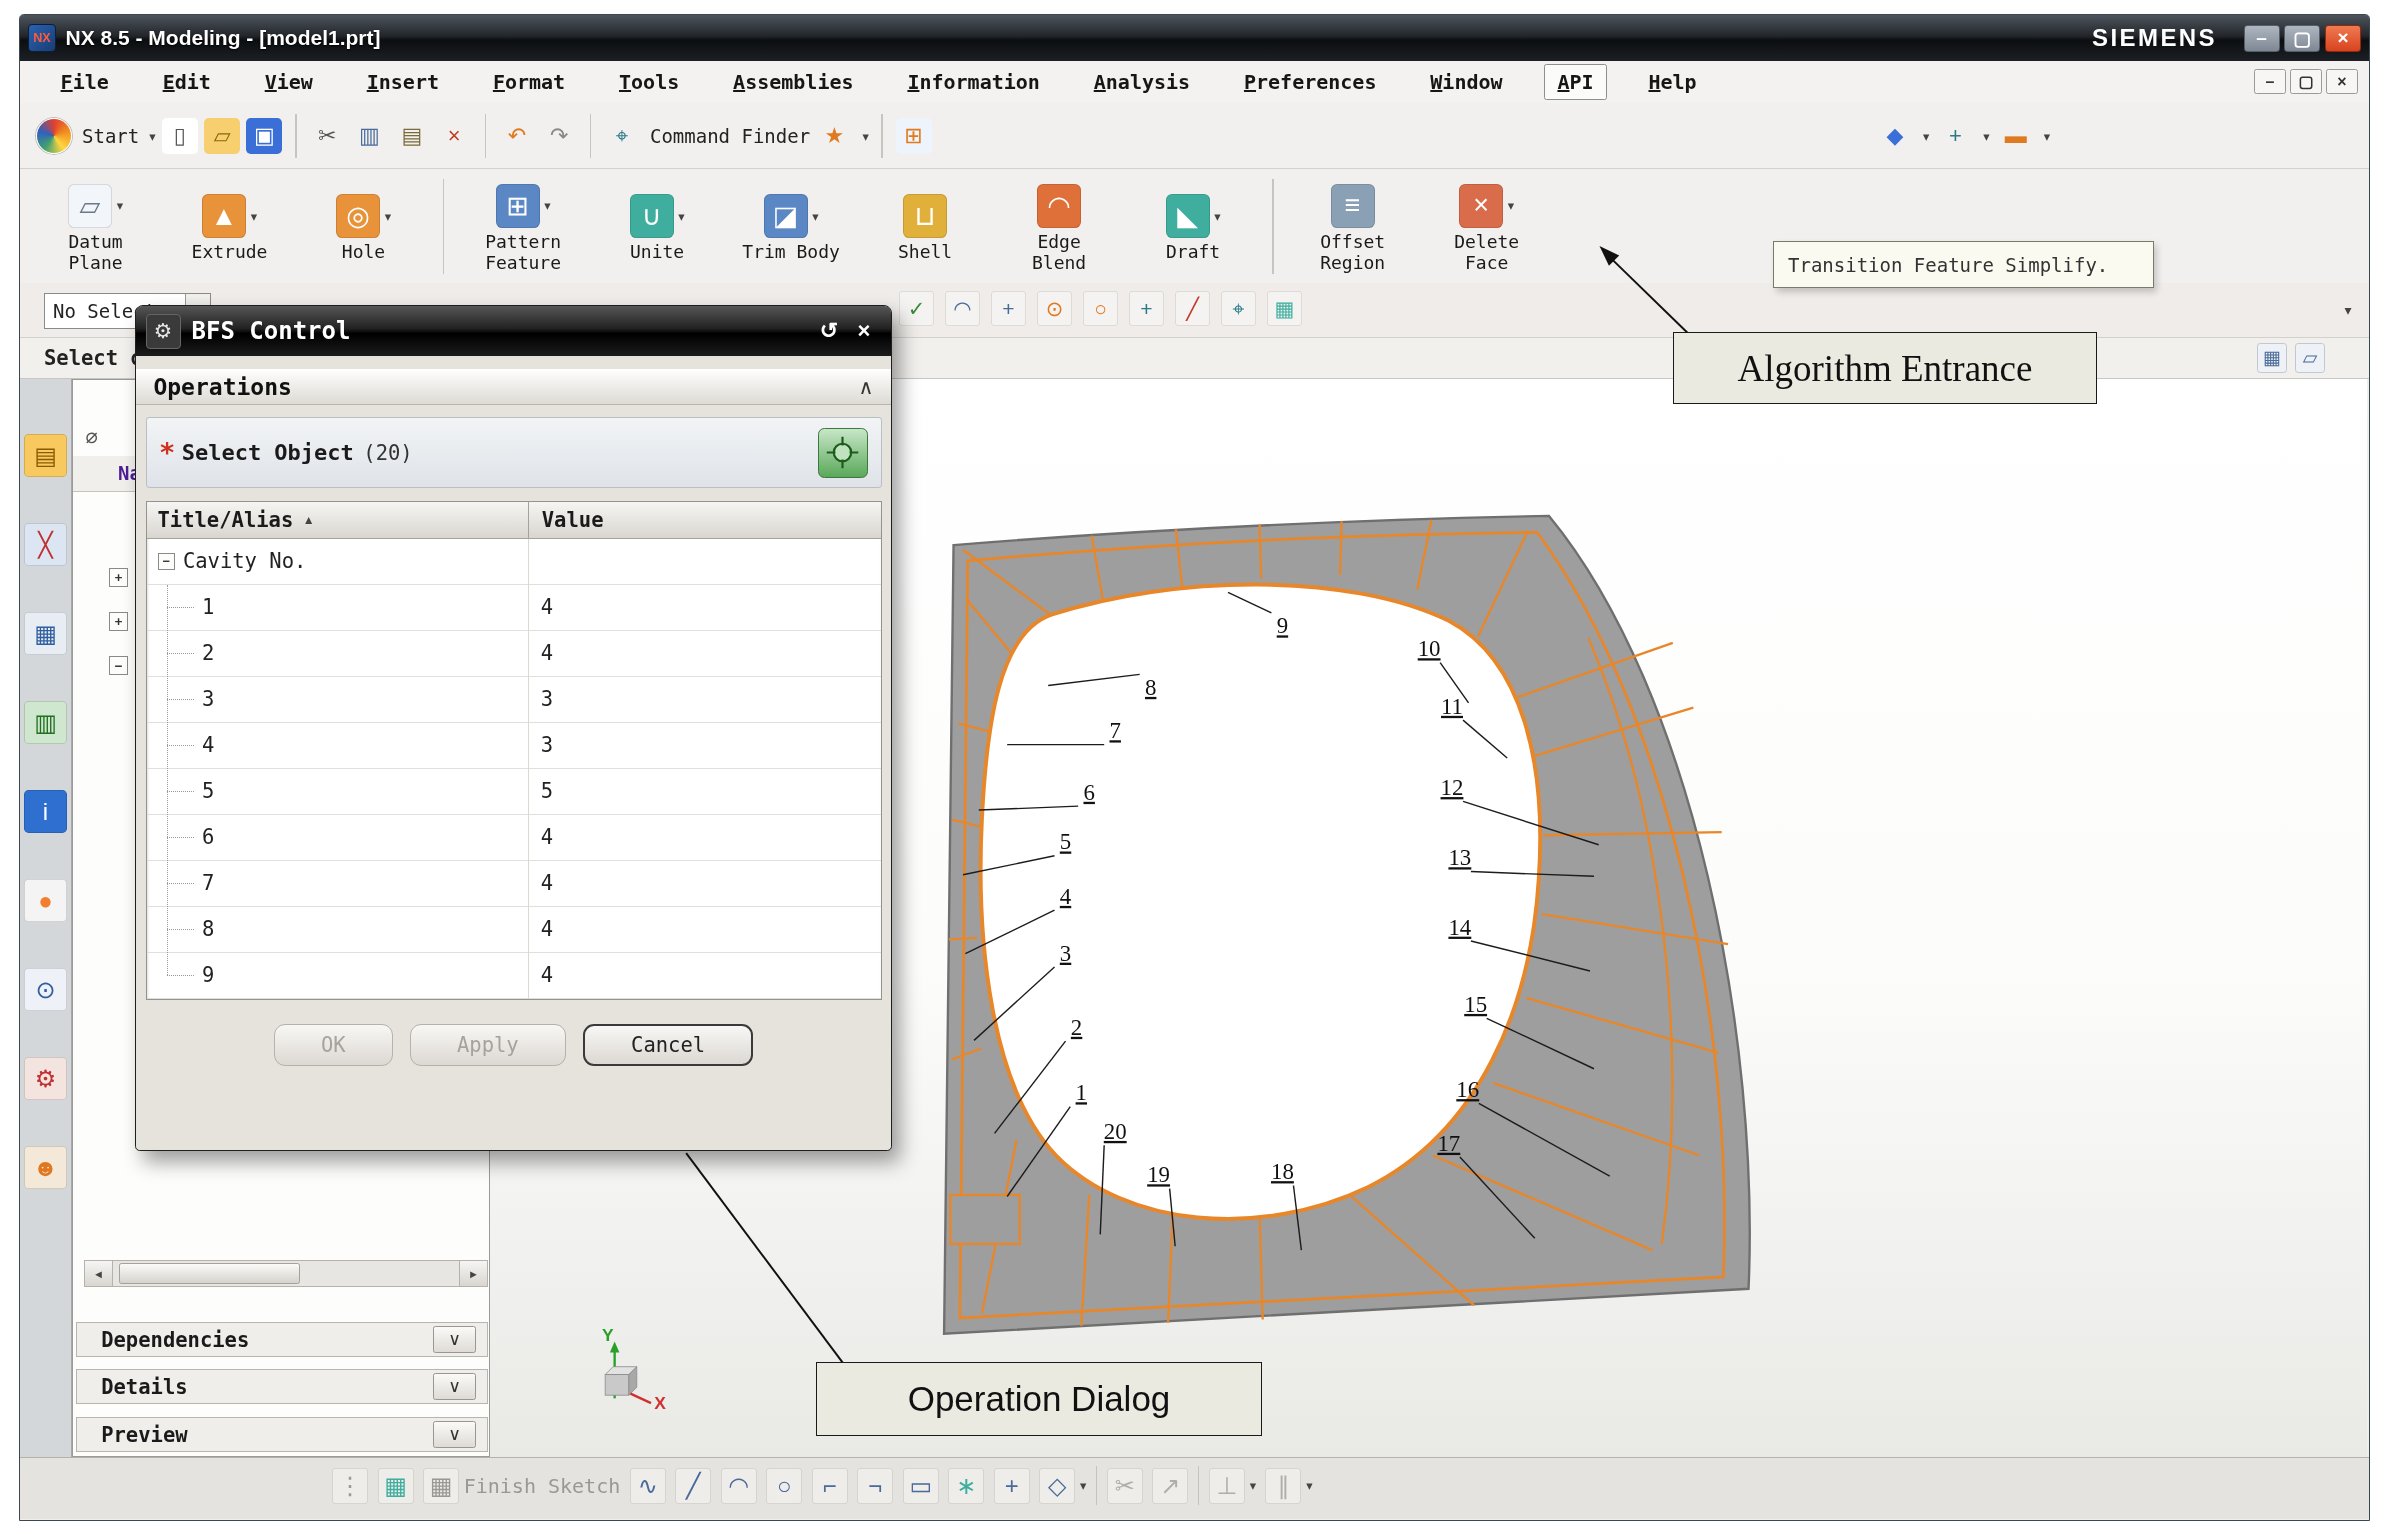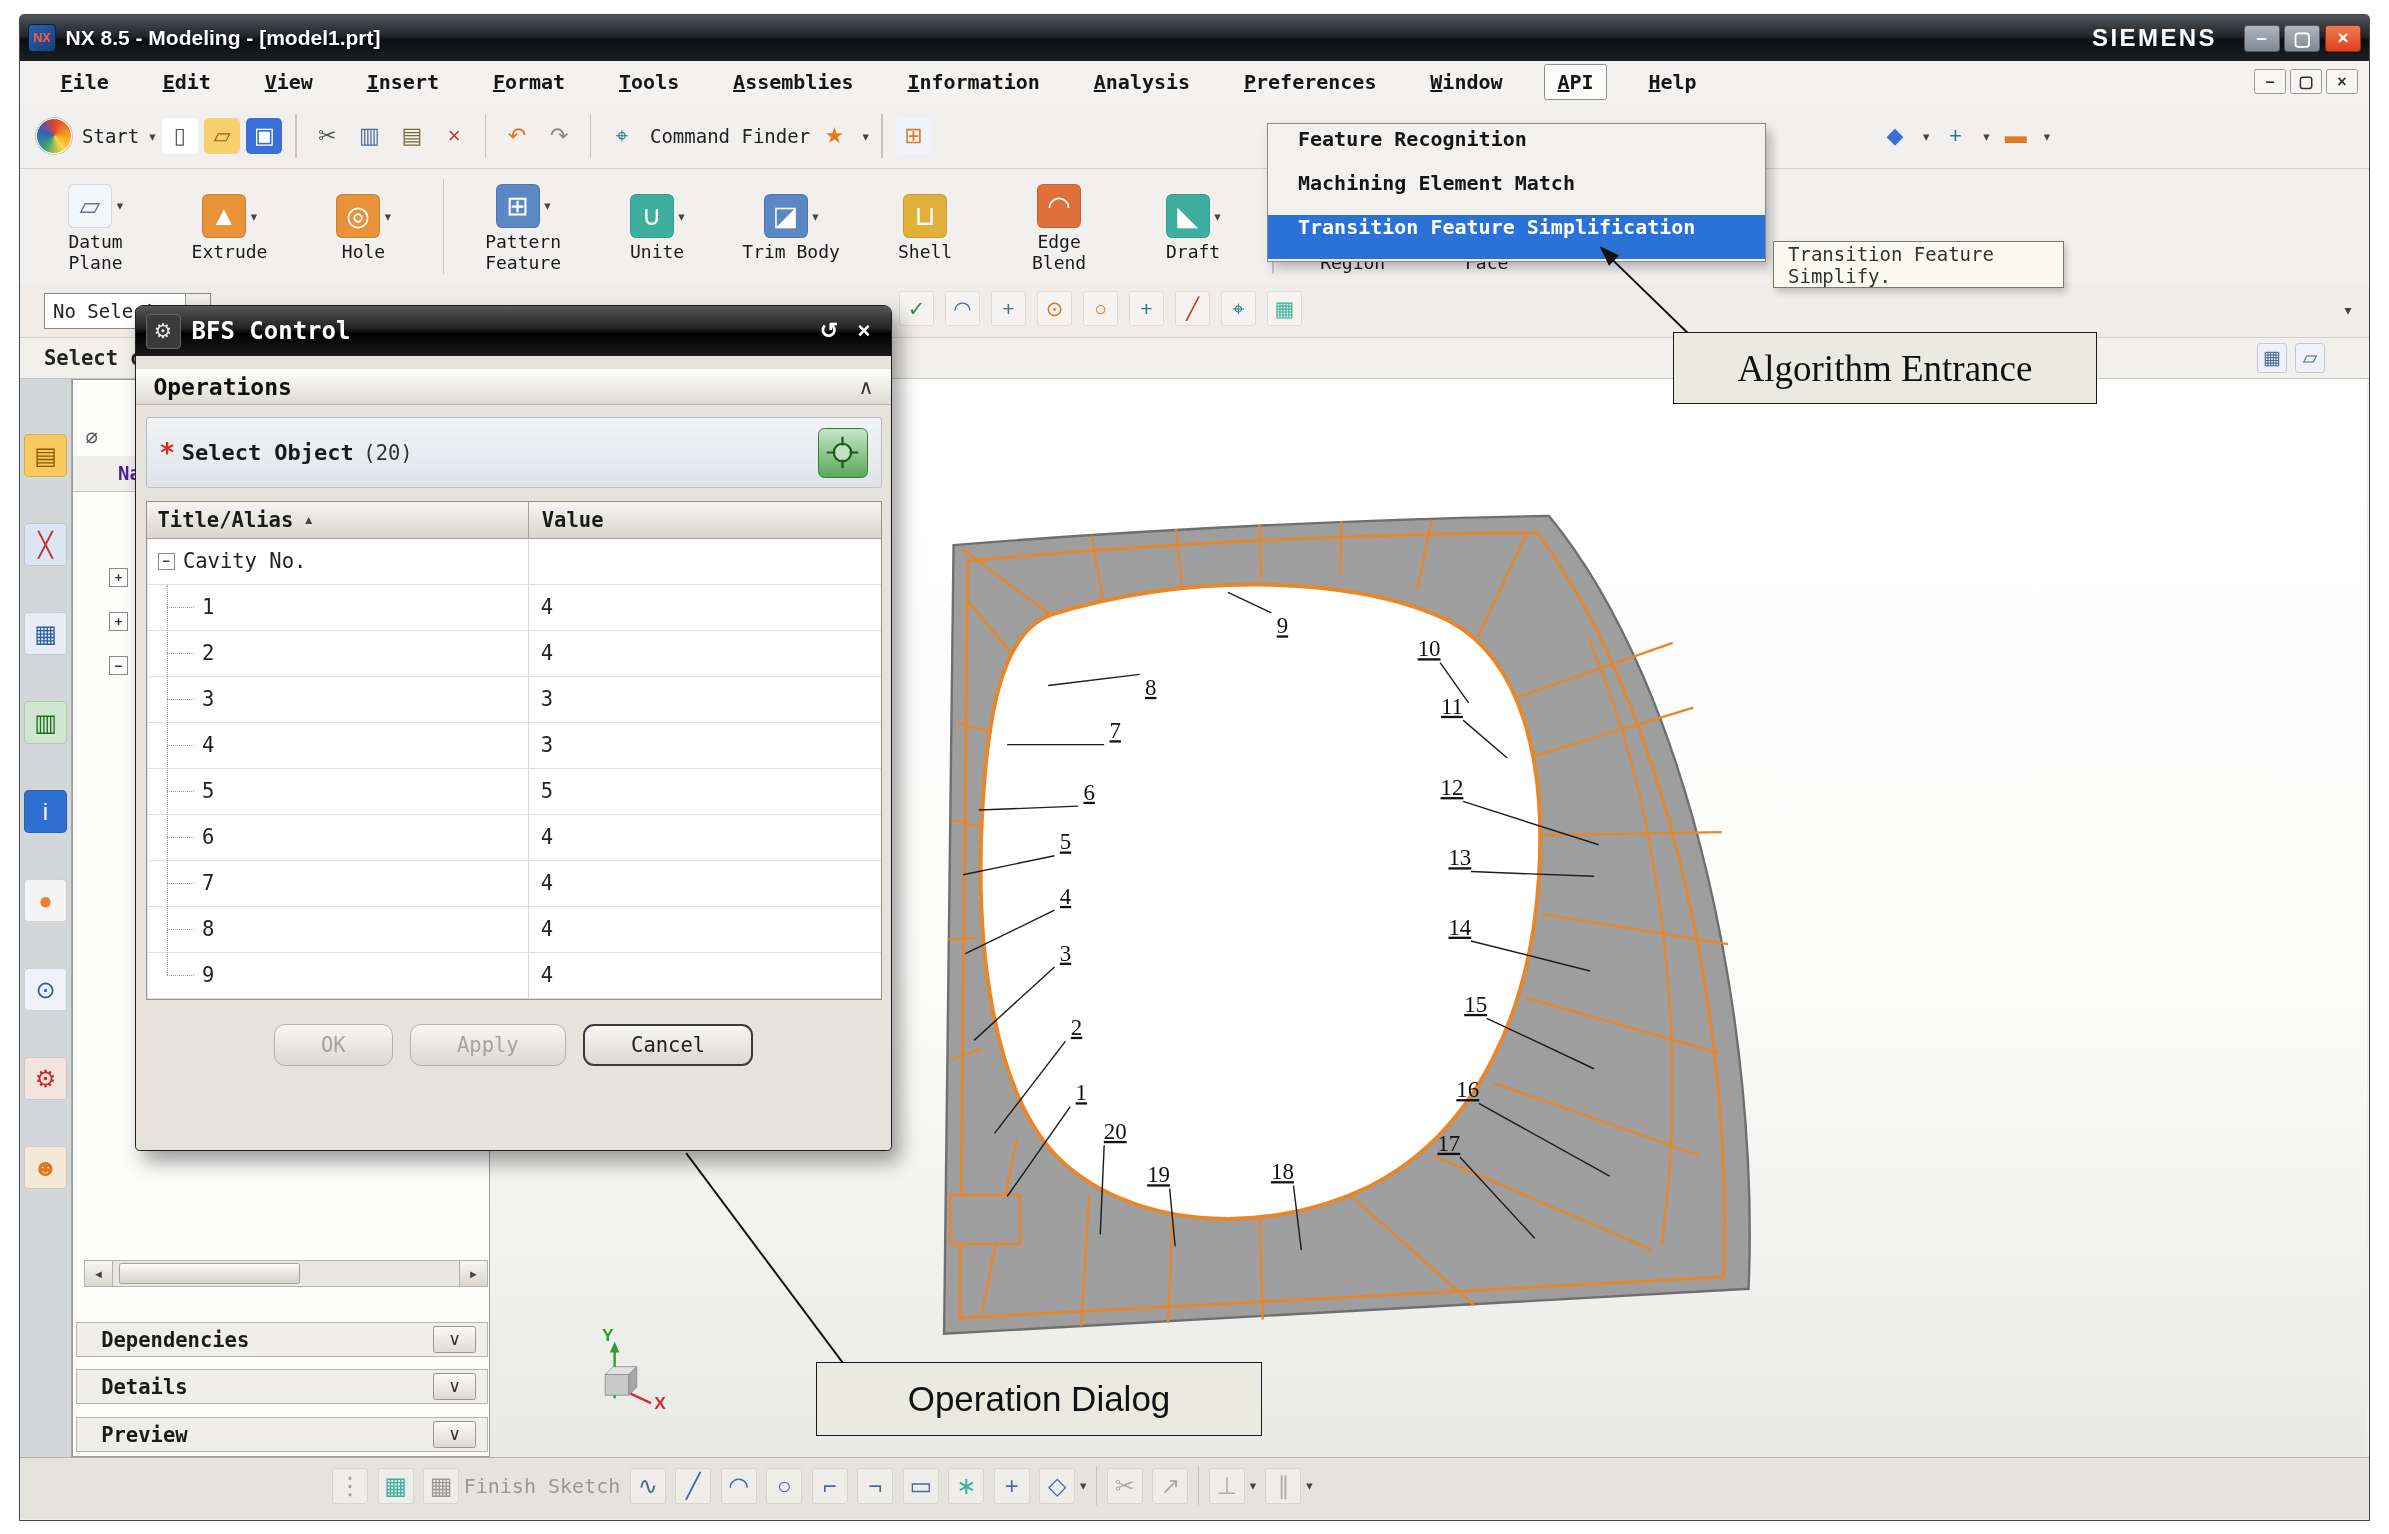--- a/index.html
+++ b/index.html
@@ -135,21 +135,21 @@
   .btn{height:42px;padding:0 46px;font:20.5px var(--mono);border-radius:11px;background:linear-gradient(#f8f7f5,#dcd8d2);border:1.6px solid #8f8c85;color:#222;display:flex;align-items:center;}
   .btn.disabled{color:#a6a39c;border-color:#b5b2ab;}
   .btn.default{border:2.4px solid #3a3a3a;}
 
   
   .api-menu{position:absolute;left:1247px;top:108px;width:499px;height:139px;background:#f2f1ef;border:0.8px solid #8a8a8a;box-shadow:4.7px 5.5px 11px rgba(0,0,0,.28);z-index:50;padding-top:3.2px;}
   .api-item{height:44px;line-height:44px;padding-left:30px;font:700 20px var(--mono);color:#161616;}
   .api-item.hl{background:#2a72d8;color:#fff;}
 
   
-  .tooltip{position:absolute;left:1753px;top:226px;width:291px;height:47px;background:#fbfaf0;border:0.8px solid #7a7a6a;box-shadow:3.2px 4px 7px rgba(0,0,0,.2);display:flex;align-items:center;padding:0 14px;font:19px var(--mono);color:#333;z-index:55;}
+  .tooltip{position:absolute;left:1753px;top:226px;width:381px;height:47px;background:#fbfaf0;border:0.8px solid #7a7a6a;box-shadow:3.2px 4px 7px rgba(0,0,0,.2);display:flex;align-items:center;padding:0 14px;font:19px var(--mono);color:#333;z-index:55;}
 
   
   .anno{position:absolute;background:#eaeae0;border:1.6px solid #1a1a1a;display:flex;align-items:center;justify-content:center;z-index:65;}
   .anno.algorithm{left:1673px;top:332px;width:424px;height:72px;font:37px var(--serif);color:#111;}
   .anno.operation{left:816px;top:1362px;width:446px;height:74px;font:35px var(--sans);color:#111;}
   .overlay{position:absolute;left:0;top:0;width:2389px;height:1534px;z-index:60;pointer-events:none;}
 </style>
 </head>
 <body>
 
@@ -755,26 +755,20 @@
             </div>
         </div>
       </div>
       <div class="dlg-buttons">
         <div class="btn disabled">OK</div>
         <div class="btn disabled">Apply</div>
         <div class="btn default">Cancel</div>
       </div>
     </div>
 
-    <div class="api-menu">
-
-    <div class="api-item">Feature Recognition</div>
-        <div class="api-item">Machining Element Match</div>
-        <div class="api-item hl">Transition Feature Simplification</div>
-      </div>
 
     <div class="tooltip">Transition Feature Simplify.</div>
   </div>
 
   <div class="anno algorithm">Algorithm Entrance</div>
   <div class="anno operation">Operation Dialog</div>
 
   <svg class="overlay" viewBox="0 0 3029 1945" width="2389" height="1534">
     <line x1="2150" y1="432" x2="2042" y2="327" stroke="#111" stroke-width="2.5"></line>
     <polygon points="2028,312 2053,324 2040,337" fill="#111"></polygon>

